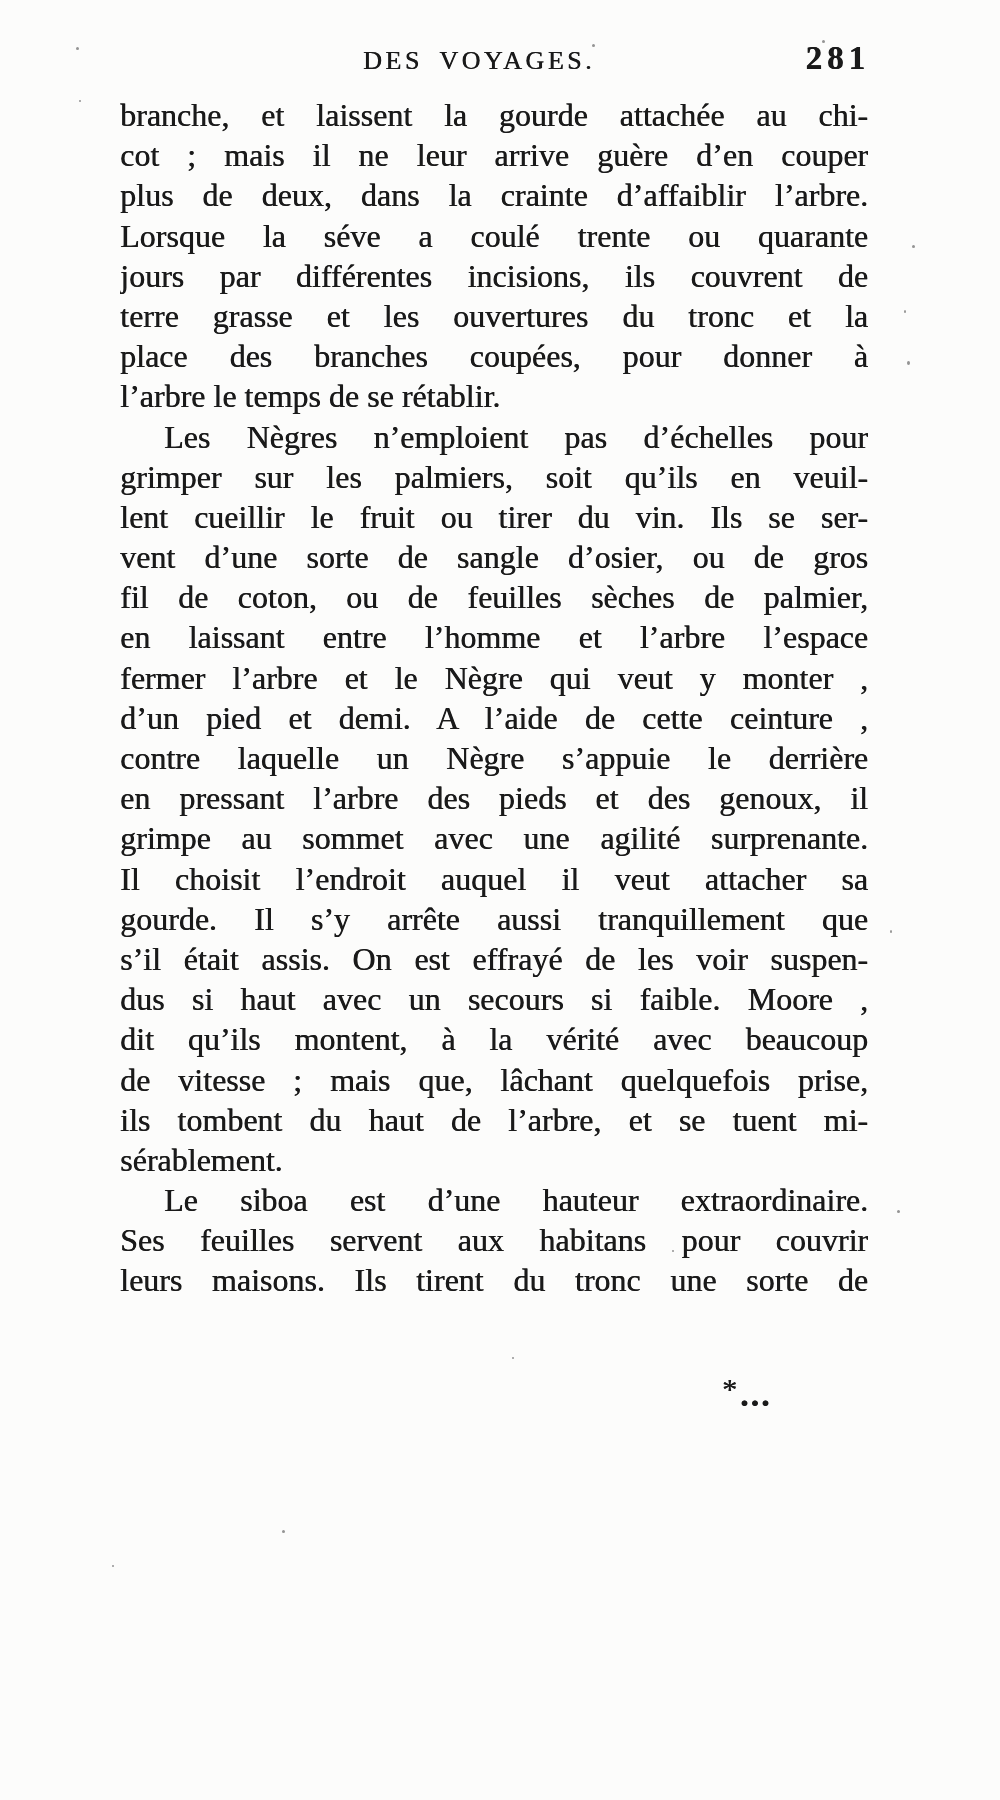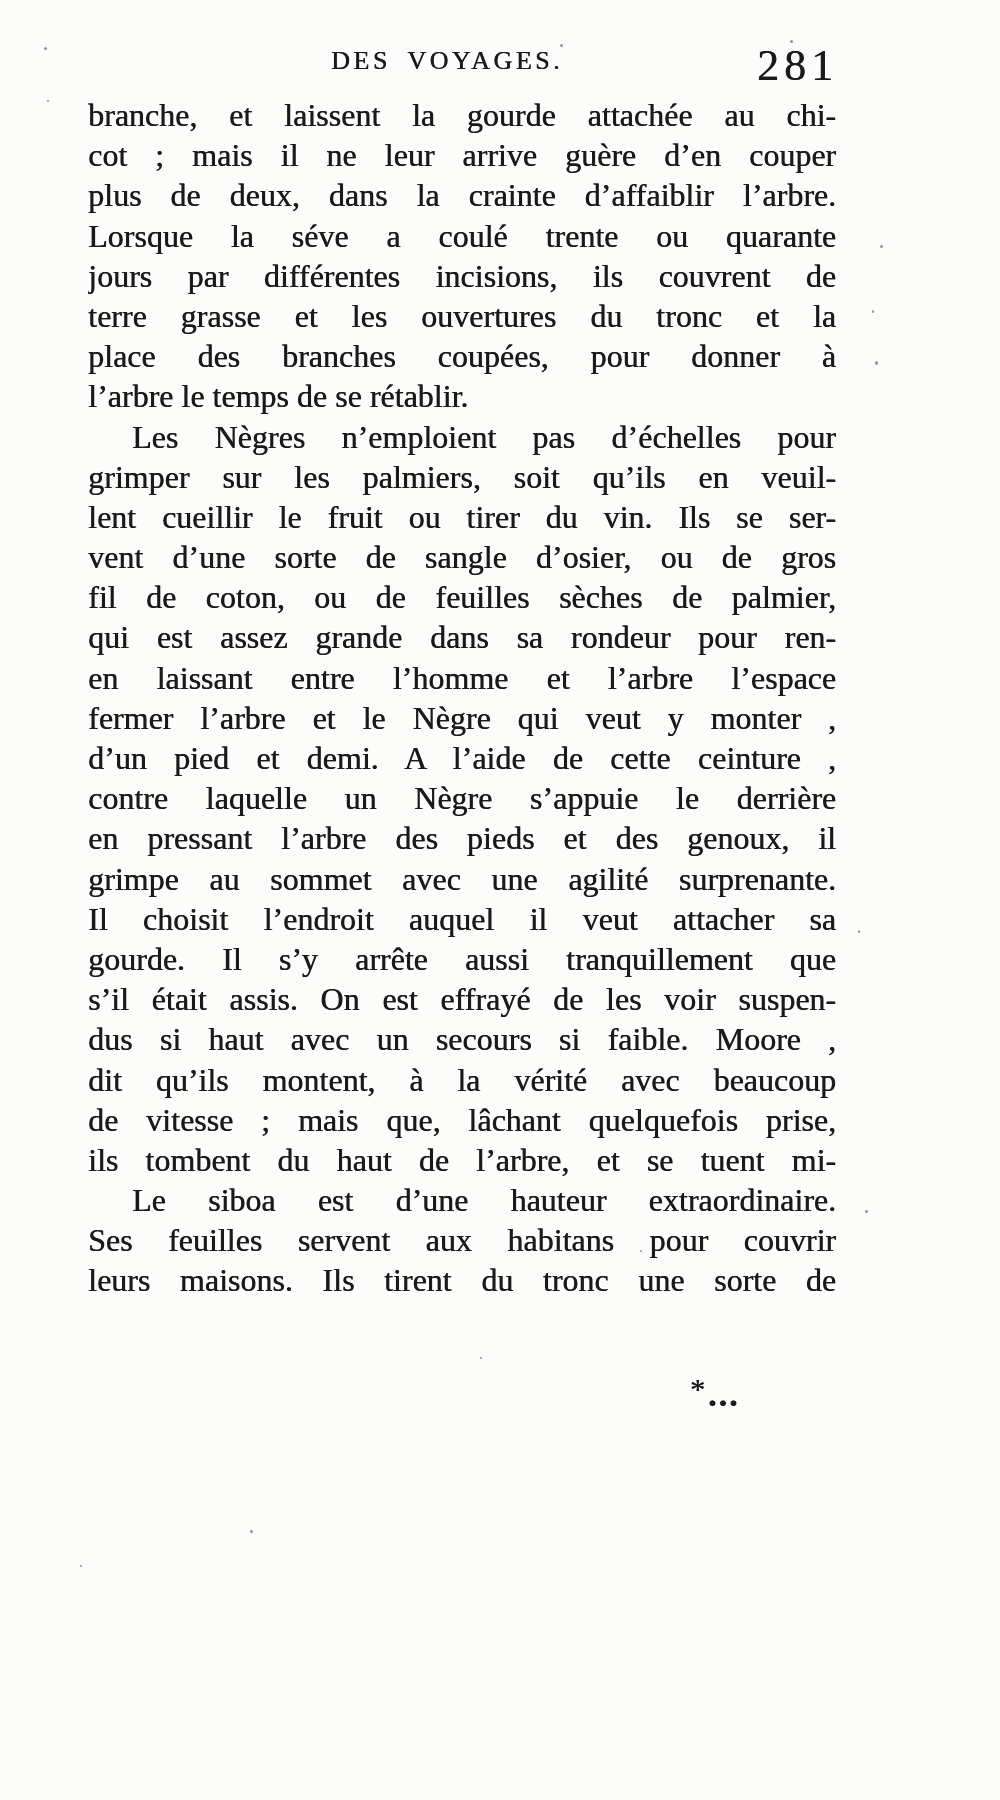--- a/index.html
+++ b/index.html
@@ -5,41 +5,42 @@
   html, body { margin: 0; padding: 0; }
   body {
     width: 1000px;
     height: 1800px;
     position: relative;
     background: #fcfcfb;
     color: #1a1a1a;
     font-family: "Liberation Serif", "DejaVu Serif", serif;
     overflow: hidden;
   }
-  .page { position: absolute; inset: 0; }
+  .page { position: absolute; inset: 0; margin-left: 32px; }
   .column { position: absolute; left: 88px; top: 0; width: 748px; height: 1800px; }
 
   .running-title {
     position: absolute;
     top: 46px;
     left: 50%;
     transform: translateX(calc(-50% - 15px));
     font-size: 26px;
     letter-spacing: 3.5px;
     word-spacing: 7px;
     white-space: nowrap;
     text-shadow: 0.5px 0 currentColor;
   }
   .page-number {
     position: absolute;
     top: 40px;
     right: -2px;
-    font-size: 44px;
+    font-size: 33px;
     letter-spacing: 5px;
     text-shadow: 0.5px 0 currentColor;
+    font-weight: bold;
   }
 
   .text-block { position: absolute; top: 95px; left: 0; width: 748px; }
   .line {
     height: 40.2px;
     line-height: 40.2px;
     font-size: 32px;
     text-align: justify;
     text-align-last: justify;
     overflow: hidden;
@@ -87,34 +88,34 @@
         <div class="line">Lorsque la séve a coulé trente ou quarante</div>
         <div class="line">jours par différentes incisions, ils couvrent de</div>
         <div class="line">terre grasse et les ouvertures du tronc et la</div>
         <div class="line">place des branches coupées, pour donner à</div>
         <div class="line no-justify">l’arbre le temps de se rétablir.</div>
         <div class="line indent">Les Nègres n’emploient pas d’échelles pour</div>
         <div class="line">grimper sur les palmiers, soit qu’ils en veuil-</div>
         <div class="line">lent cueillir le fruit ou tirer du vin. Ils se ser-</div>
         <div class="line">vent d’une sorte de sangle d’osier, ou de gros</div>
         <div class="line">fil de coton, ou de feuilles sèches de palmier,</div>
-        <div class="line">qui est assez grande dans sa rondeur pour ren-</div>
         <div class="line">en laissant entre l’homme et l’arbre l’espace</div>
         <div class="line">fermer l’arbre et le Nègre qui veut y monter ,</div>
         <div class="line">d’un pied et demi. A l’aide de cette ceinture ,</div>
         <div class="line">contre laquelle un Nègre s’appuie le derrière</div>
         <div class="line">en pressant l’arbre des pieds et des genoux, il</div>
         <div class="line">grimpe au sommet avec une agilité surprenante.</div>
         <div class="line">Il choisit l’endroit auquel il veut attacher sa</div>
         <div class="line">gourde. Il s’y arrête aussi tranquillement que</div>
         <div class="line">s’il était assis. On est effrayé de les voir suspen-</div>
         <div class="line">dus si haut avec un secours si faible. Moore ,</div>
         <div class="line">dit qu’ils montent, à la vérité avec beaucoup</div>
         <div class="line">de vitesse ; mais que, lâchant quelquefois prise,</div>
         <div class="line">ils tombent du haut de l’arbre, et se tuent mi-</div>
+        <div class="line no-justify">sérablement.</div>
         <div class="line indent">Le siboa est d’une hauteur extraordinaire.</div>
         <div class="line">Ses feuilles servent aux habitans pour couvrir</div>
         <div class="line">leurs maisons. Ils tirent du tronc une sorte de</div>
       </div>
 
     <div class="signature">
       <span class="sig-star">*</span>
       <span class="sig-dots">...</span>
     </div>
 

